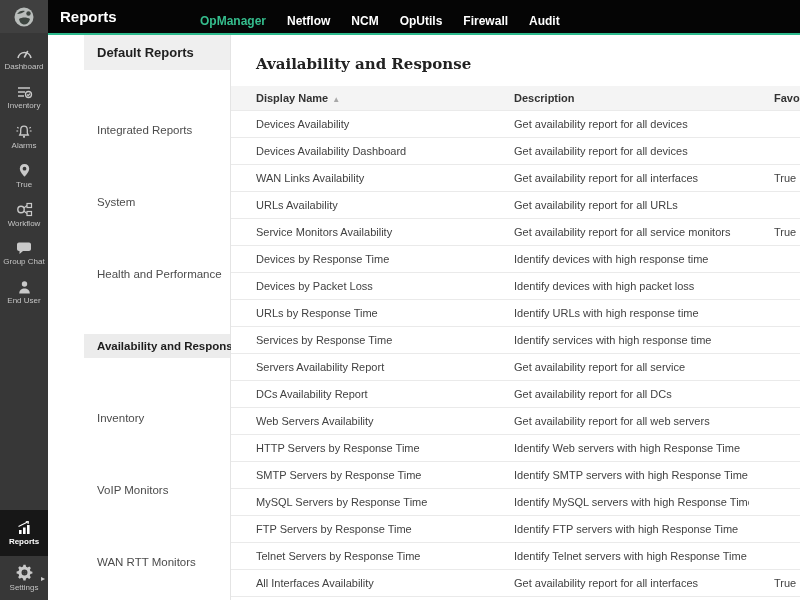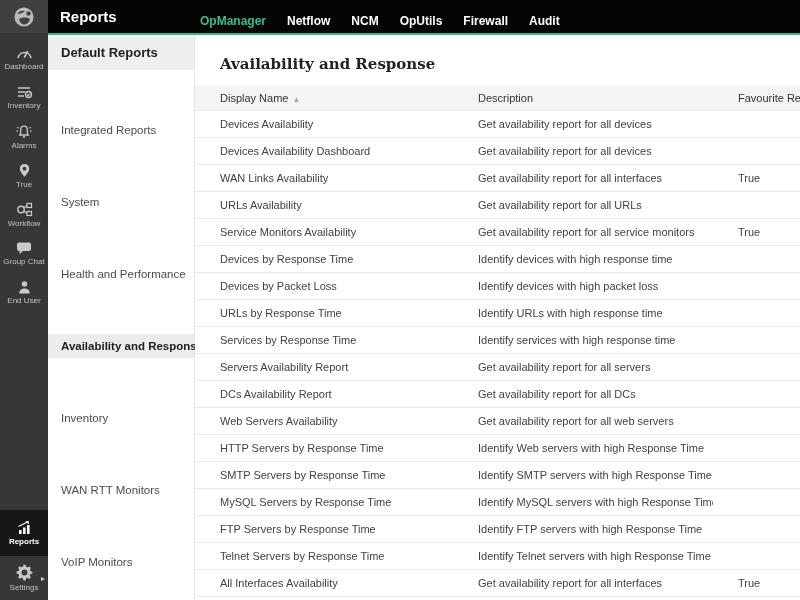--- a/index.html
+++ b/index.html
@@ -21,35 +21,35 @@
 
   
   .right-col { flex:1; display:flex; flex-direction:column; min-width:0; }
   .topbar { height:33px; background:#050505; color:#fff; display:flex; align-items:center; flex-shrink:0; }
   .topbar-title { font-size:15px; font-weight:bold; margin-left:12px; width:140px; flex-shrink:0; }
   .topnav { display:flex; gap:21px; align-items:center; }
   .topnav .nav-item { font-size:12px; font-weight:bold; color:#ffffff; cursor:pointer; white-space:nowrap;margin-top:8px; }
   .topnav .nav-item.active { color:#35bd8d; }
   .green-rule { height:2px; background:#2cb98c; flex-shrink:0; }
 
-  .content { flex:1; display:flex; min-height:0; }
+  .content { flex:1; display:flex; min-height:0;padding-left:36px; }
 
   
   .subsidebar { width:147px; flex-shrink:0; background:#fff; border-right:1px solid #e4e4e4; }
   .subsidebar-title { background:#efefef; padding:10px 13px; font-size:13px; font-weight:bold; color:#1f1f1f; }
   .subsidebar-list { margin-top:10px; }
   .sub-item { padding:6px 13px; font-size:11.5px; color:#4c4c4c; cursor:pointer; white-space:nowrap;margin-top:48px; }
   .sub-item.selected { background:#ececec; color:#1d1d1d; font-weight:bold; }
 
   
   .main { flex:1; min-width:0; overflow:hidden; background:#fff; }
   .main-title { font-family:"DejaVu Serif", serif; font-size:15px; font-weight:bold; color:#222; padding:20px 0 0 25px; }
   table { border-collapse:collapse; table-layout:fixed; width:698px; margin-top:13px; }
   col.c1 { width:258px; } col.c2 { width:260px; } col.c3 { width:180px; }
-  thead th { background:#f4f4f4; text-align:left; font-size:11px; font-weight:normal; color:#333;
+  thead th { background:#f4f4f4; text-align:left; font-size:11px; font-weight:bold; color:#333;
              padding:6px 0 6px 25px; white-space:nowrap; }
   .sort-caret { color:#a8a8a8; font-size:8px; margin-left:4px; }
   tbody td { font-size:11px; color:#424242; padding:7px 0 7px 25px; border-top:1px solid #eaeaea;
              white-space:nowrap; overflow:hidden; }
   tbody tr { cursor:pointer; }
 </style>
 </head>
 <body>
 
 <div class="iconbar">
@@ -162,22 +162,22 @@
   <div class="content">
 
     <div class="subsidebar">
       <div class="subsidebar-title">Default Reports</div>
       <div class="subsidebar-list">
         <div class="sub-item">Integrated Reports</div>
         <div class="sub-item">System</div>
         <div class="sub-item">Health and Performance</div>
         <div class="sub-item selected">Availability and Response</div>
         <div class="sub-item">Inventory</div>
+        <div class="sub-item">VoIP Monitors</div>
         <div class="sub-item">WAN RTT Monitors</div>
-        <div class="sub-item">VoIP Monitors</div>
         <div class="sub-item">Virtual Servers Report</div>
         <div class="sub-item">My Favorites</div>
         <div class="sub-item">Server Health Report</div>
       </div>
     </div>
 
     <div class="main">
       <div class="main-title">Availability and Response</div>
       <table>
         <colgroup>
@@ -244,21 +244,21 @@
   </tr>
 
   <tr>
     <td>Services by Response Time</td>
     <td>Identify services with high response time</td>
     <td></td>
   </tr>
 
   <tr>
     <td>Servers Availability Report</td>
-    <td>Get availability report for all servers</td>
+    <td>Get availability report for all service</td>
     <td></td>
   </tr>
 
   <tr>
     <td>DCs Availability Report</td>
     <td>Get availability report for all DCs</td>
     <td></td>
   </tr>
 
   <tr>

